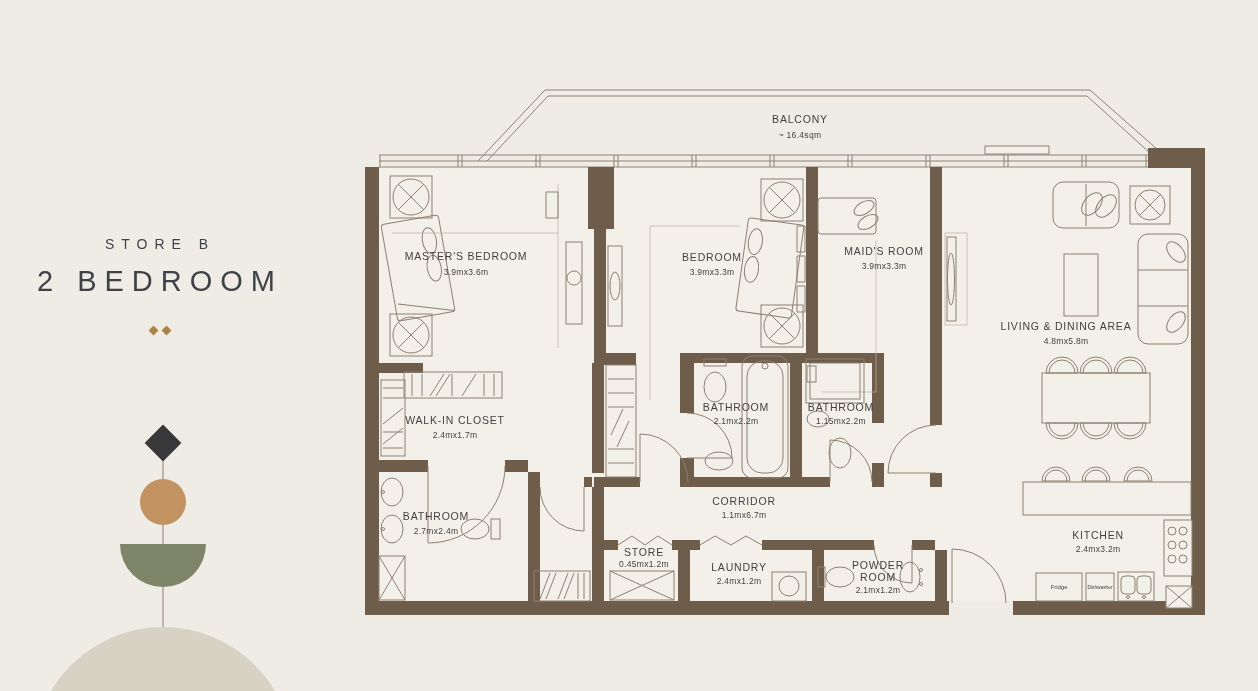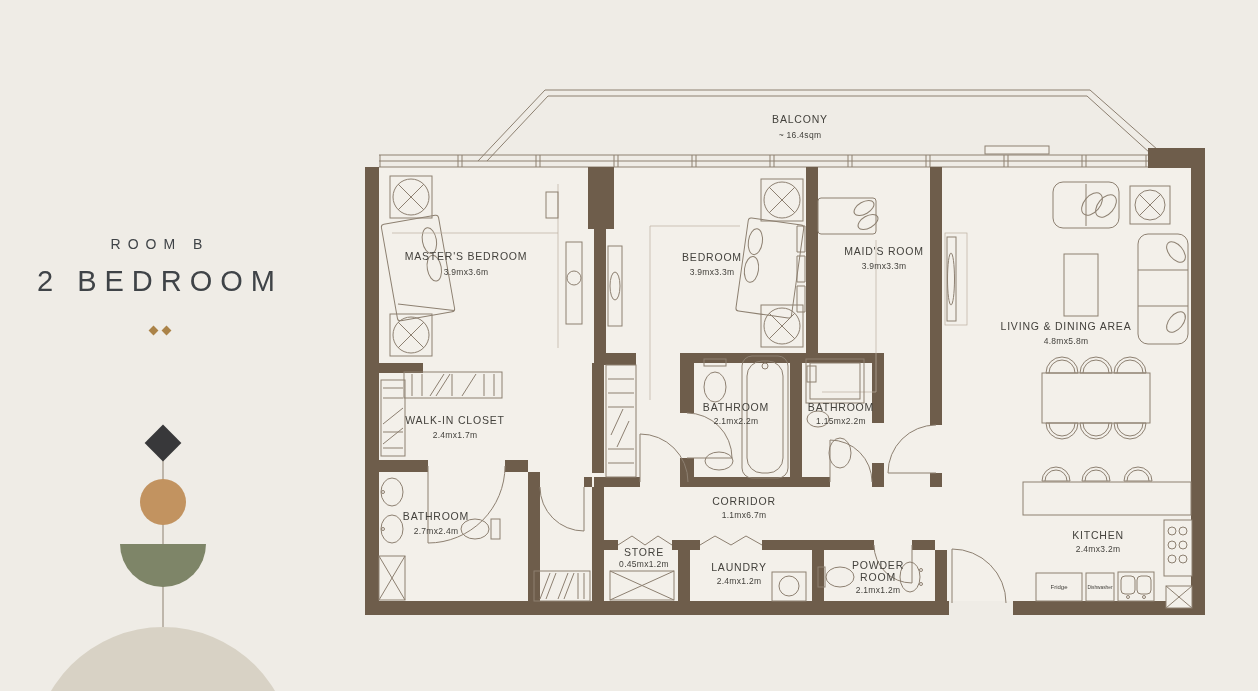--- a/index.html
+++ b/index.html
@@ -20,21 +20,21 @@
   .rdims{font-size:8.5px;letter-spacing:0.3px;}
   .tlabel{font-size:6px;}
   .tlabel2{font-size:4.8px;}
 </style>
 </head>
 <body>
 
 <div class="stage">
 
   <div class="side-panel">
-    <div class="type-label">ROOM B</div>
+    <div class="type-label">STORE B</div>
     <div class="page-title">2 BEDROOM</div>
     <div class="ornament">
       <span class="dmd"></span><span class="dmd"></span>
     </div>
   </div>
 
   <svg width="1258" height="691" viewBox="0 0 1258 691">
     <defs>
       <g id="chair">
           <path class="ln" d="M-16,2 A16,16 0 0 1 16,2 M-13,2 A13,13 0 0 1 13,2 M-16,2 L16,2"></path>

